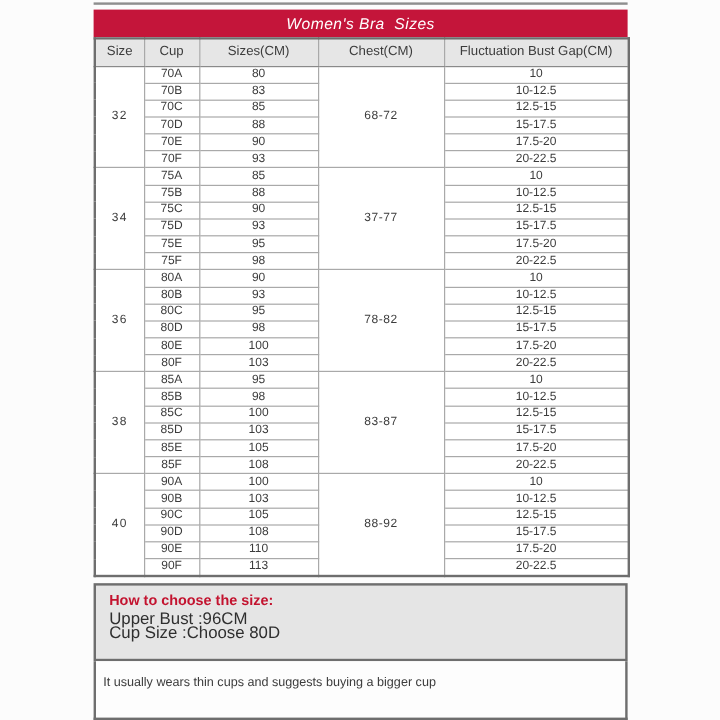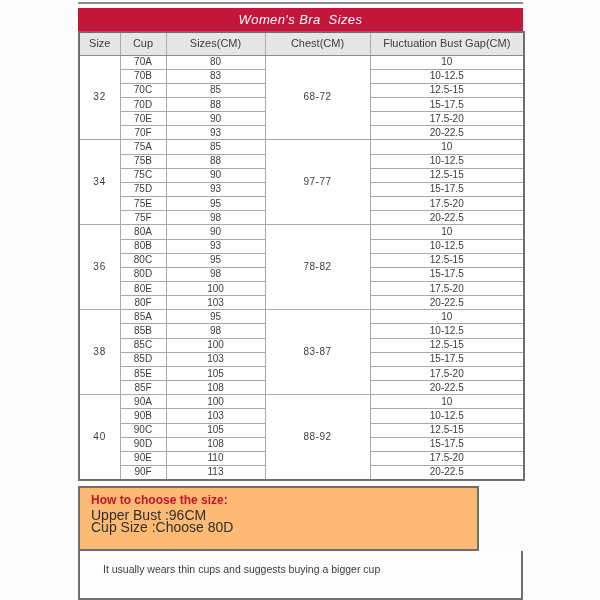--- a/index.html
+++ b/index.html
@@ -30,31 +30,31 @@
     line-height: 1;
   }
   .size-table thead tr { height: 23px; background: #e6e6e6; }
   .size-table th { font-size: 11px; font-weight: 400; border-bottom: 1px solid #8a8a8a; }
   .size-table tbody tr { height: 14.17px; }
   .size-table td { font-size: 10px; }
   .size-cell  { font-size: 15px; letter-spacing: 1px; }
   .chest-cell { font-size: 14px; letter-spacing: .5px; }
   tr.group-start td { border-top: 1.4px solid #777777; }
   .howto-box {
-    position: absolute; top: 486px; left: 0; width: 401px; height: 65px;
-    box-sizing: border-box; background: #fdba74;
+    position: absolute; top: 486px; left: 0; width: 445px; height: 65px;
+    box-sizing: border-box; background: #e5e5e5;
     border: 2px solid #6e6e6e; padding: 3px 10px 0 11px;
   }
   .howto-heading { color: #c3132f; font-weight: bold; font-size: 12px; margin: 2px 0 2px; }
   .howto-line { font-size: 14px; color: #2f2f2f; line-height: 12px; }
   .notes-box {
     position: absolute; top: 551px; left: 0; width: 445px; height: 49px;
     box-sizing: border-box; background: #fdfdfd;
     border: 2px solid #6e6e6e; border-top: none;
-    padding: 12px 10px 0 23px;
+    padding: 12px 10px 0 6px;
   }
   .note-line { font-size: 10.5px; color: #3c3c3c; margin-bottom: 7px; }
 </style>
 </head>
 <body>
 
 <div class="sheet">
   <div class="top-divider"></div>
 
   <div class="title-bar" style="background: rgb(196, 21, 58);">
@@ -108,21 +108,21 @@
         </tr>
         <tr>
           <td class="cup-cell">70F</td>
           <td class="bust-cell">93</td>
           <td class="gap-cell">20-22.5</td>
         </tr>
         <tr class="group-start">
           <td class="size-cell" rowspan="6">34</td>
           <td class="cup-cell">75A</td>
           <td class="bust-cell">85</td>
-          <td class="chest-cell" rowspan="6">97-77</td>
+          <td class="chest-cell" rowspan="6">37-77</td>
           <td class="gap-cell">10</td>
         </tr>
         <tr>
           <td class="cup-cell">75B</td>
           <td class="bust-cell">88</td>
           <td class="gap-cell">10-12.5</td>
         </tr>
         <tr>
           <td class="cup-cell">75C</td>
           <td class="bust-cell">90</td>

